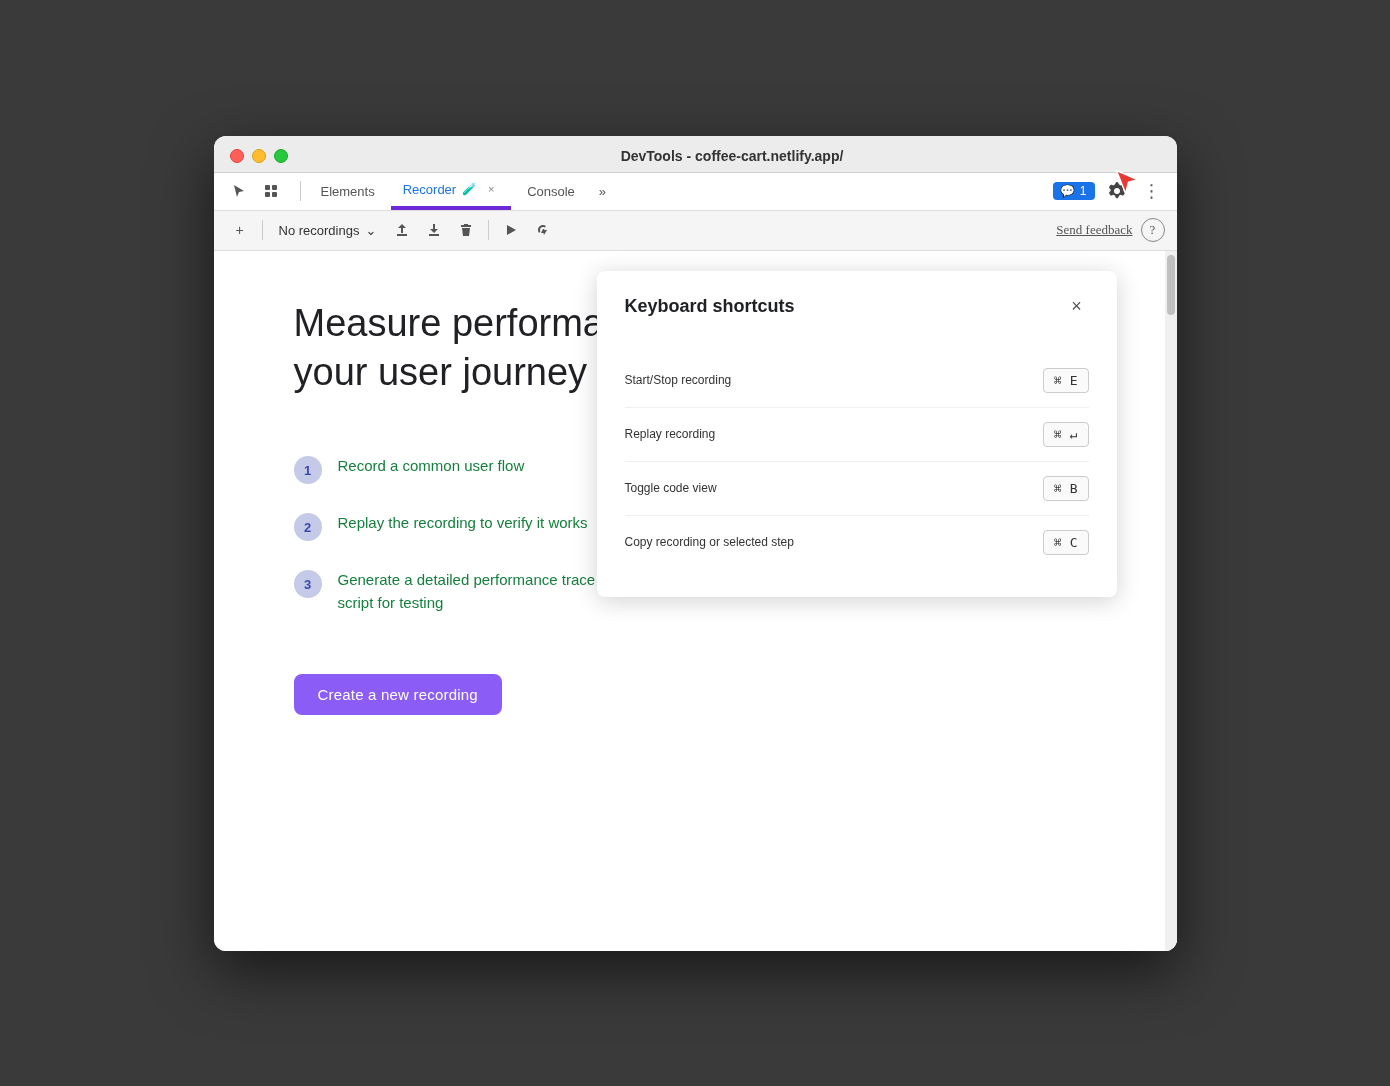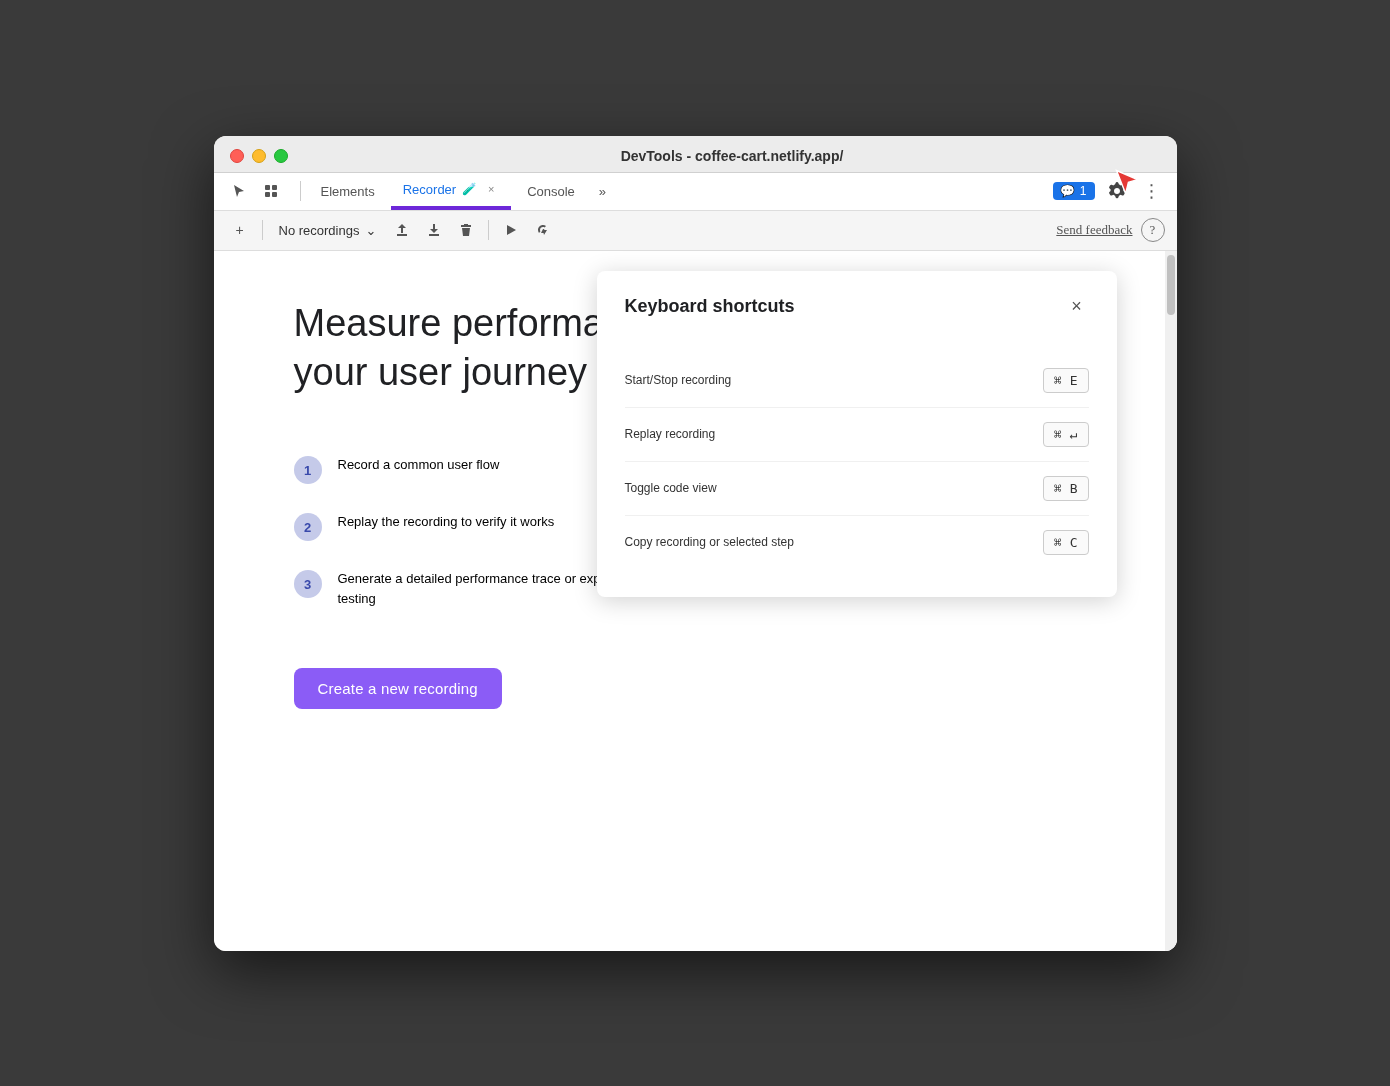--- a/index.html
+++ b/index.html
@@ -291,22 +291,22 @@
       color: #3949ab;
       display: flex;
       align-items: center;
       justify-content: center;
       font-size: 13px;
       font-weight: 600;
       margin-top: 1px;
     }
 
     .step-text {
-      font-size: 13px;
-      color: #000000;
+      font-size: 15px;
+      color: #15803d;
       line-height: 1.5;
     }
 
     .create-btn {
       background: #8b5cf6;
       color: white;
       border: none;
       border-radius: 8px;
       padding: 12px 24px;
       font-size: 15px;

